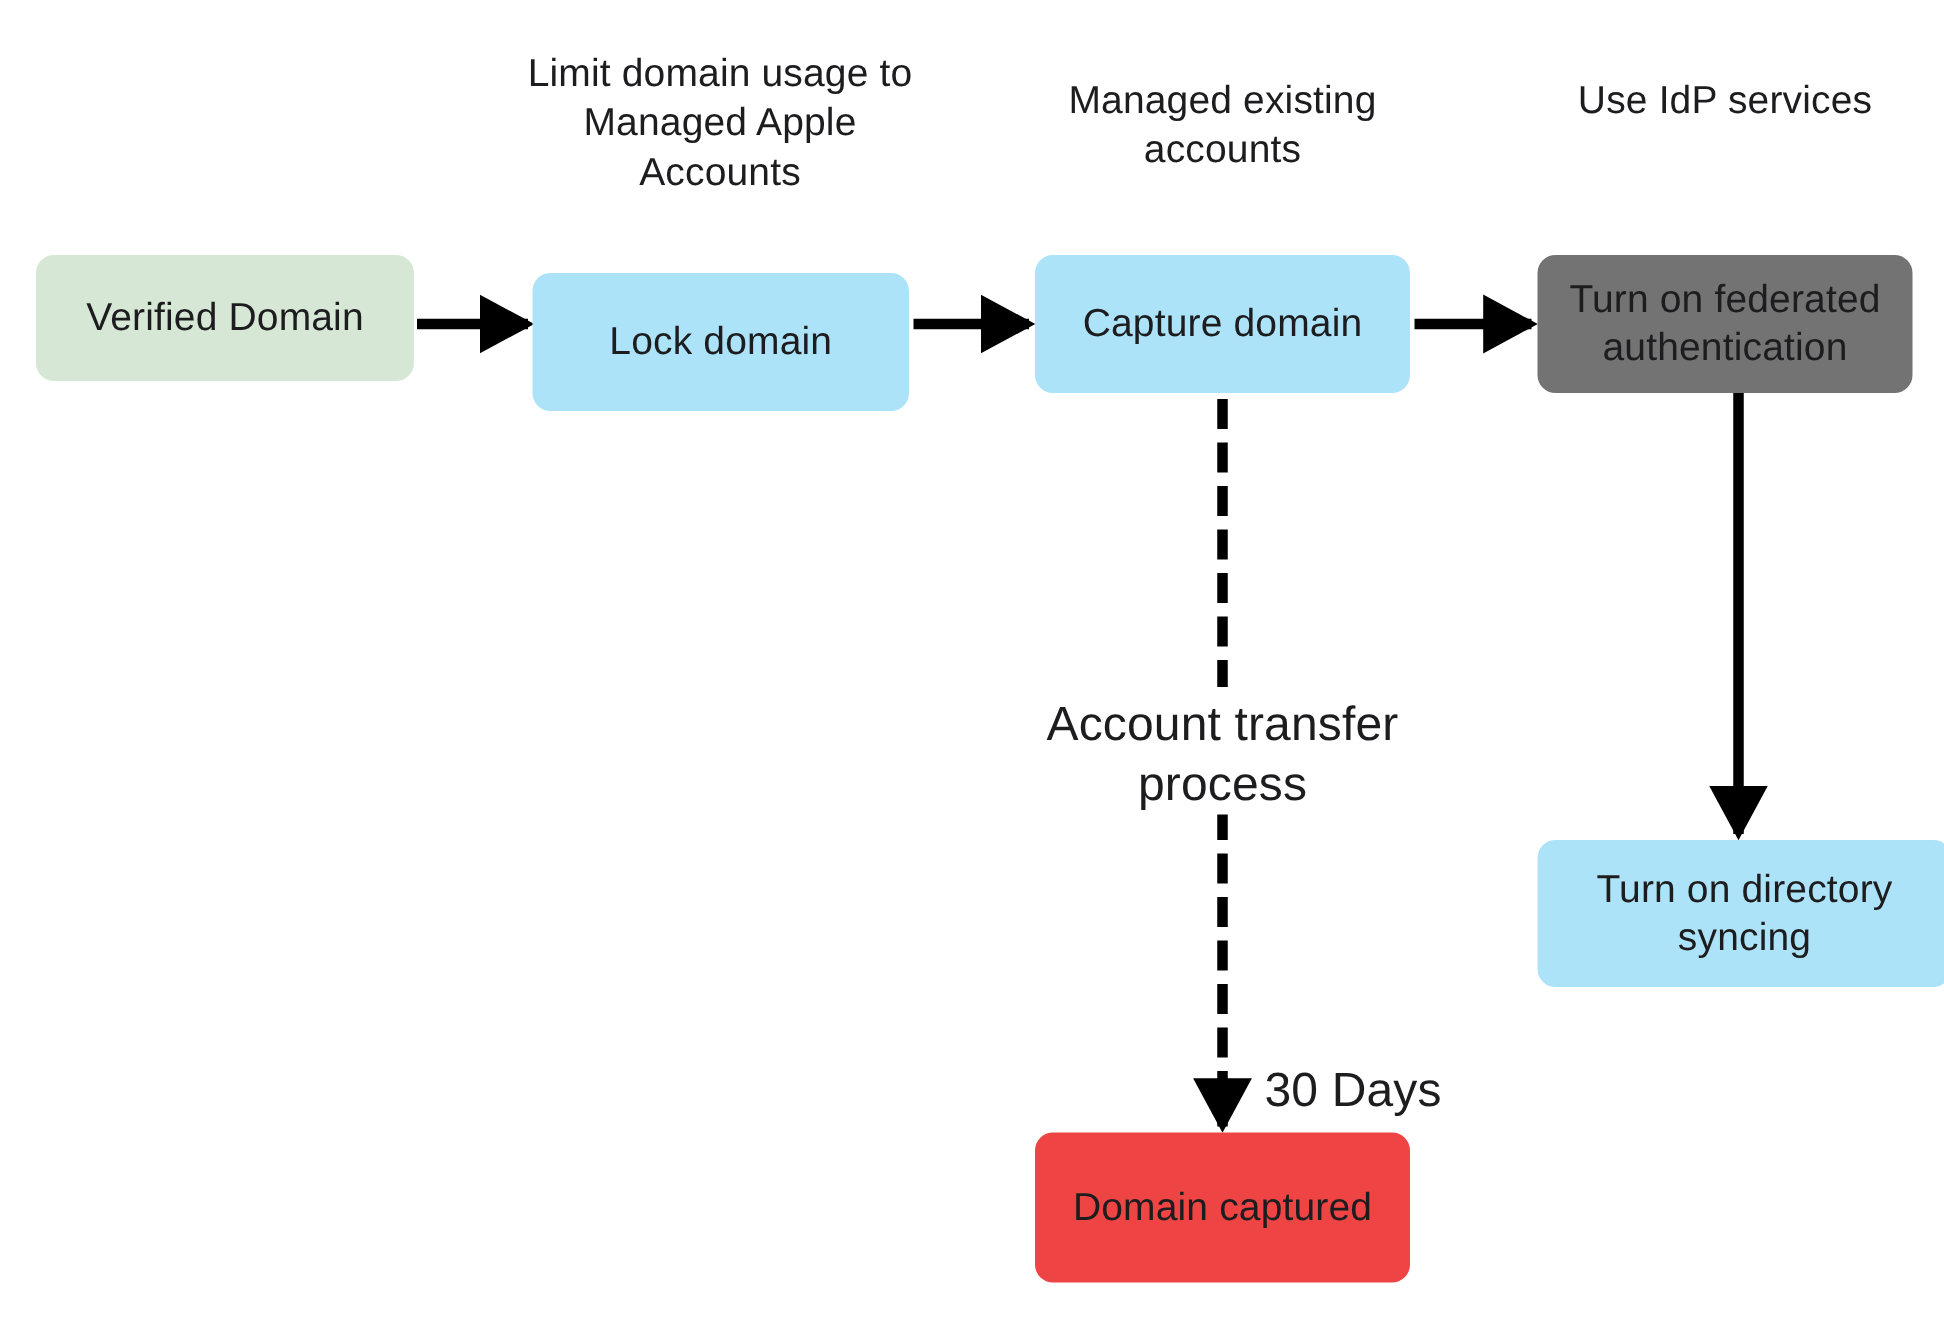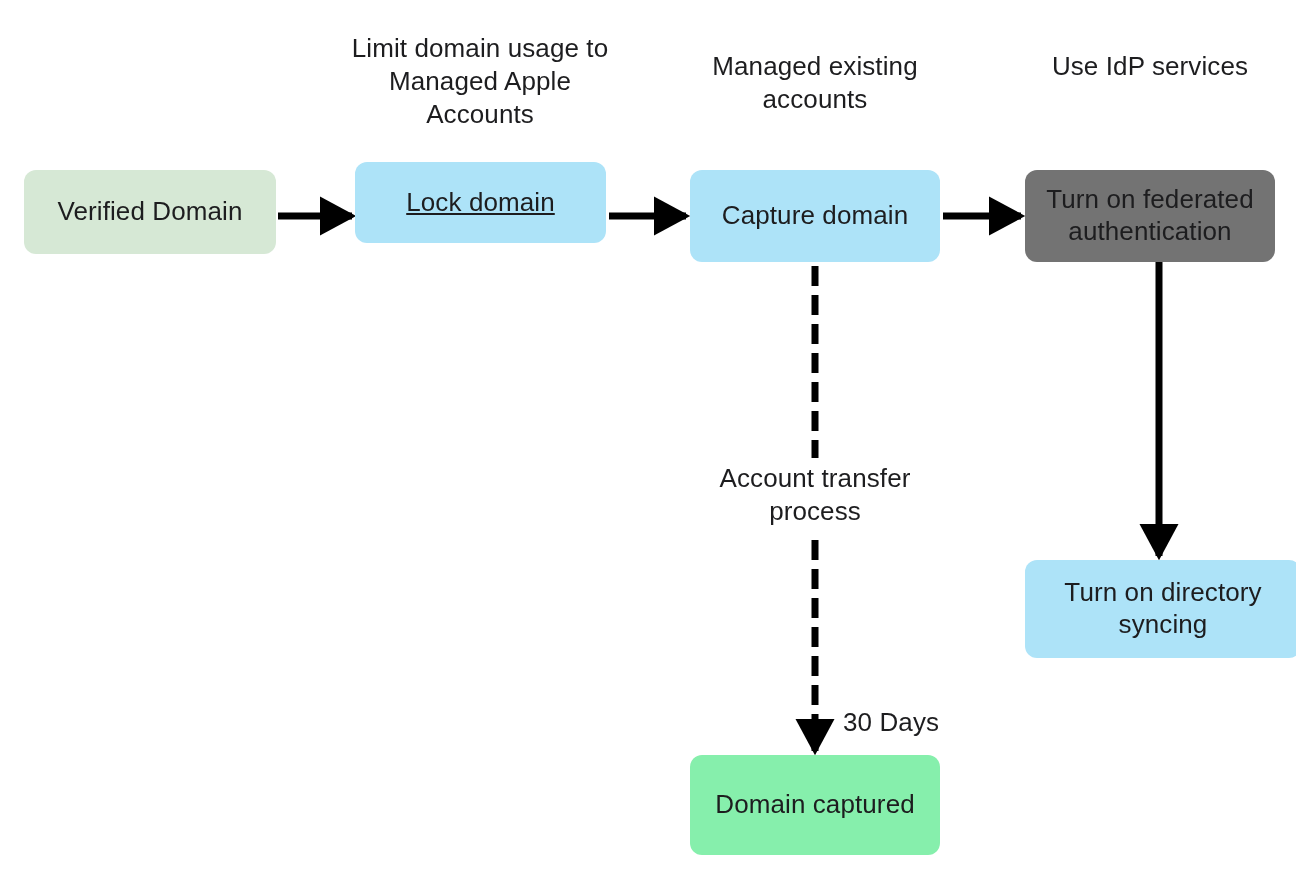--- a/index.html
+++ b/index.html
@@ -45,29 +45,29 @@
     position: absolute;
     text-align: center;
     font-size: 26px;
     line-height: 1.26;
     letter-spacing: 0.1px;
     color: #1d1d1f;
   }
   .edge-label {
     position: absolute;
     text-align: center;
-    font-size: 26px;
+    font-size: 32px;
     line-height: 1.26;
     letter-spacing: 0.1px;
     color: #1d1d1f;
     background: #ffffff;
   }
   
   #node-verified-domain { left: 24px;   top: 170px; width: 252px; height: 84px; }
-  #node-lock-domain     { left: 355px;  top: 162px; width: 251px; height: 81px; text-decoration: underline; }
+  #node-lock-domain     { left: 355px;  top: 182px; width: 251px; height: 92px; }
   #node-capture-domain  { left: 690px;  top: 170px; width: 250px; height: 92px; text-align: right; }
   #node-federated-auth  { left: 1025px; top: 170px; width: 250px; height: 92px; }
   #node-directory-sync  { left: 1025px; top: 560px; width: 276px; height: 98px; }
   #node-domain-captured { left: 690px;  top: 755px; width: 250px; height: 100px; }
 
   
   #caption-lock-domain    { left: 340px;  top: 32px;  width: 280px; }
   #caption-capture-domain { left: 675px;  top: 50px;  width: 280px; }
   #caption-federated-auth { left: 1010px; top: 50px;  width: 280px; }
 
@@ -108,19 +108,19 @@
   <div class="node" id="node-verified-domain" style="background:#d6e8d5">Verified Domain</div>
 
   <div class="node" id="node-lock-domain" style="background:#ade3f8">Lock domain</div>
 
   <div class="node" id="node-capture-domain" style="background:#ade3f8">Capture domain</div>
 
   <div class="node" id="node-federated-auth" style="background:#737373">Turn on federated authentication</div>
 
   <div class="node" id="node-directory-sync" style="background:#ade3f8">Turn on directory syncing</div>
 
-  <div class="node" id="node-domain-captured" style="background:#86efac">Domain captured</div>
+  <div class="node" id="node-domain-captured" style="background:#ef4444">Domain captured</div>
 
   <div class="edge-label" id="label-account-transfer">Account transfer process</div>
 
   <div class="edge-label" id="label-30-days">30 Days</div>
 
 </div>
 
 </body></html>

